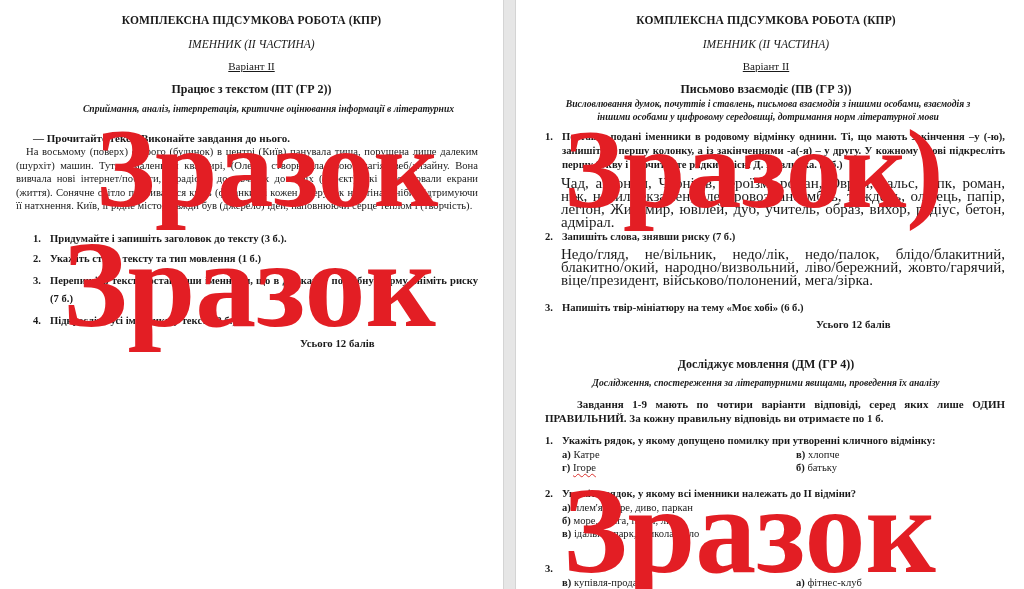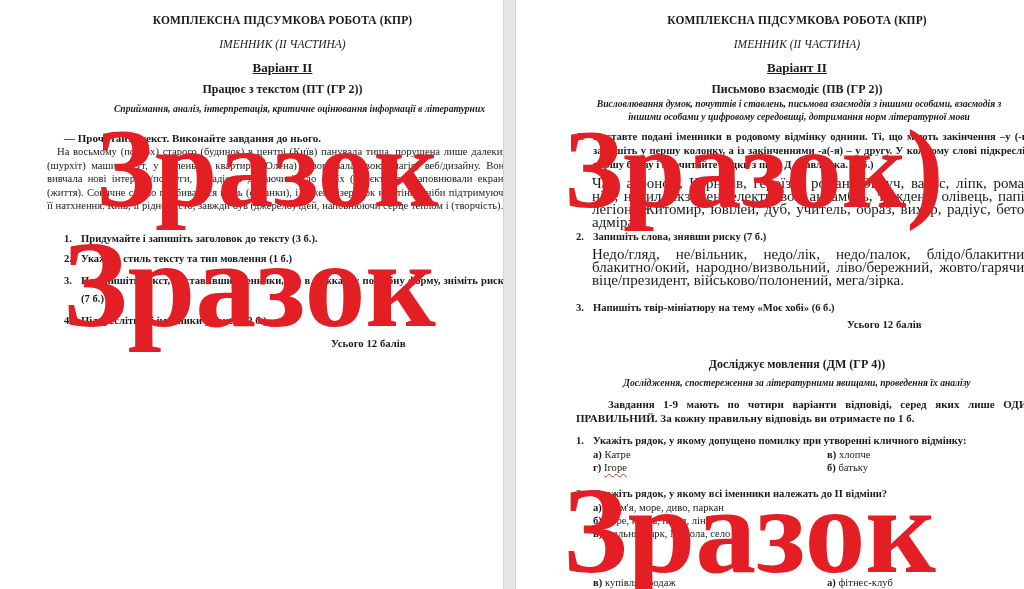--- a/index.html
+++ b/index.html
@@ -7,25 +7,25 @@
     body { position: relative; font-family: "Liberation Serif", "DejaVu Serif", serif; color: #1a1a1a; }
 
     .page { position: absolute; top: 0; height: 589px; background: #ffffff; overflow: hidden; }
     #page-left { left: 0; width: 503px; }
     #page-right { left: 516px; width: 508px; }
     .gutter { position: absolute; top: 0; left: 503px; width: 13px; height: 589px; background: #e6e6e6; border-left: 1px solid #d4d4d4; border-right: 1px solid #d4d4d4; }
 
     .center { text-align: center; }
     .title { font-weight: bold; font-size: 11.5px; letter-spacing: 0.1px; }
     .subtitle { font-style: italic; font-size: 11.5px; }
-    .variant { font-weight: bold; font-size: 13px; text-decoration: underline; }
+    .variant { font-weight: normal; font-size: 11px; text-decoration: underline; }
     .section { font-weight: bold; font-size: 12px; }
     .desc { font-style: italic; font-weight: bold; font-size: 9.6px; line-height: 12.5px; }
 
-    .abs { position: absolute; margin-left: 31px; }
+    .abs { position: absolute; }
     .task-intro { font-weight: bold; font-size: 11px; }
     .para { font-size: 10.6px; line-height: 13.6px; text-align: justify; text-indent: 10px; }
     .tasklist { font-weight: bold; font-size: 10.6px; }
     .tasklist .item { display: flex; line-height: 14px; }
     .tasklist .num { width: 17px; flex: none; }
     .total { font-weight: bold; font-size: 10.8px; }
 
     .words { font-size: 15px; line-height: 13px; text-align: justify; }
     .options { font-size: 10.6px; line-height: 13px; }
     .opt-grid { display: grid; grid-template-columns: 234px 200px; }
@@ -71,21 +71,21 @@
   <div class="watermark" style="top:112px;left:96px;font-size:112px;">Зразок</div>
   <div class="watermark" style="top:224px;left:63px;font-size:122px;">Зразок</div>
 </div>
 
 <div class="gutter"></div>
 
 <div class="page" id="page-right">
   <div class="abs center title" style="top:14px;left:0;width:500px;">КОМПЛЕКСНА ПІДСУМКОВА РОБОТА (КПР)</div>
   <div class="abs center subtitle" style="top:38px;left:0;width:500px;">ІМЕННИК (ІІ ЧАСТИНА)</div>
   <div class="abs center variant" style="top:60px;left:0;width:500px;">Варіант ІІ</div>
-  <div class="abs center section" style="top:82px;left:0;width:500px;">Письмово взаємодіє (ПВ (ГР 2))</div>
+  <div class="abs center section" style="top:82px;left:0;width:500px;">Письмово взаємодіє (ПВ (ГР 3))</div>
   <div class="abs center desc" style="top:98px;left:10px;width:484px;">
     <div>Висловлювання думок, почуттів і ставлень, письмова взаємодія з іншими особами, взаємодія з</div>
     <div>іншими особами у цифровому середовищі, дотримання норм літературної мови</div>
   </div>
 
   <div class="abs tasklist" style="top:130px;left:29px;width:460px;">
     <div class="item" style="line-height:14px;">
       <span class="num">1.</span>
       <span style="text-align:justify;">Поставте подані іменники в родовому відмінку однини.  Ті, що мають закінчення –у (-ю), запишіть у першу колонку, а із закінченнями -а(-я) – у другу.  У кожному слові підкресліть першу букву і прочитайте рядки з пісні Д. Павличка. (3 б.)</span>
     </div>

